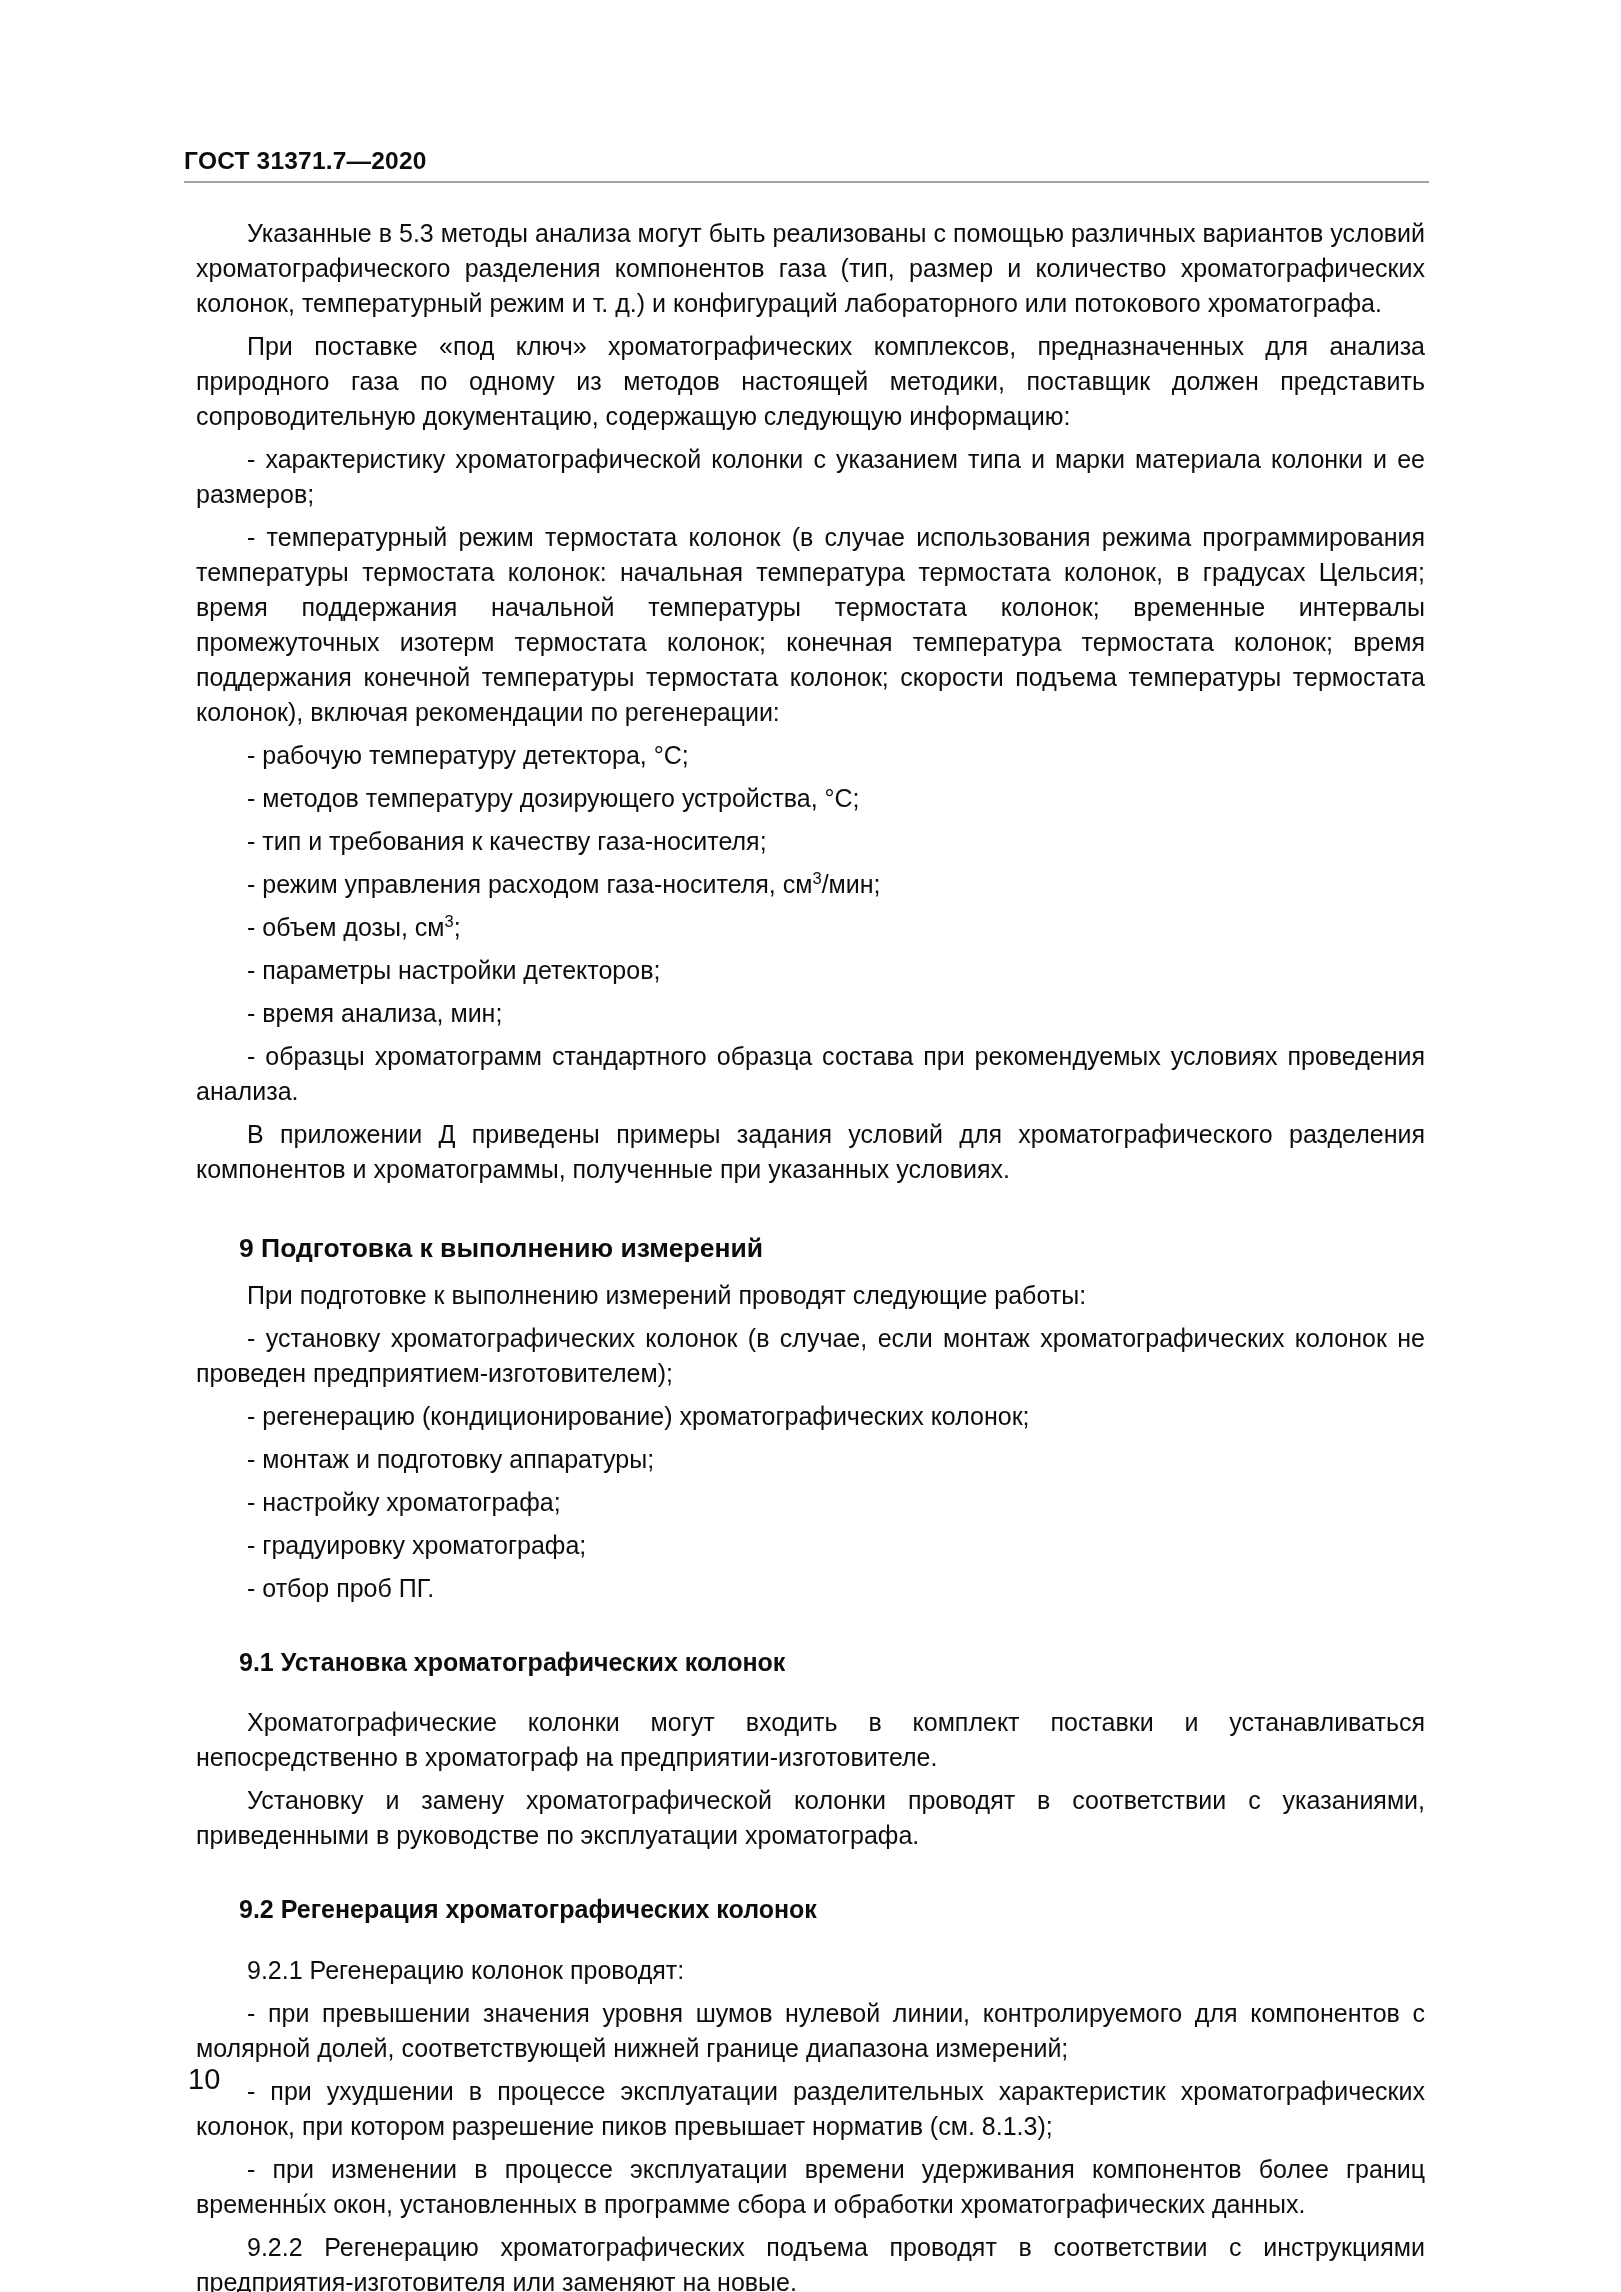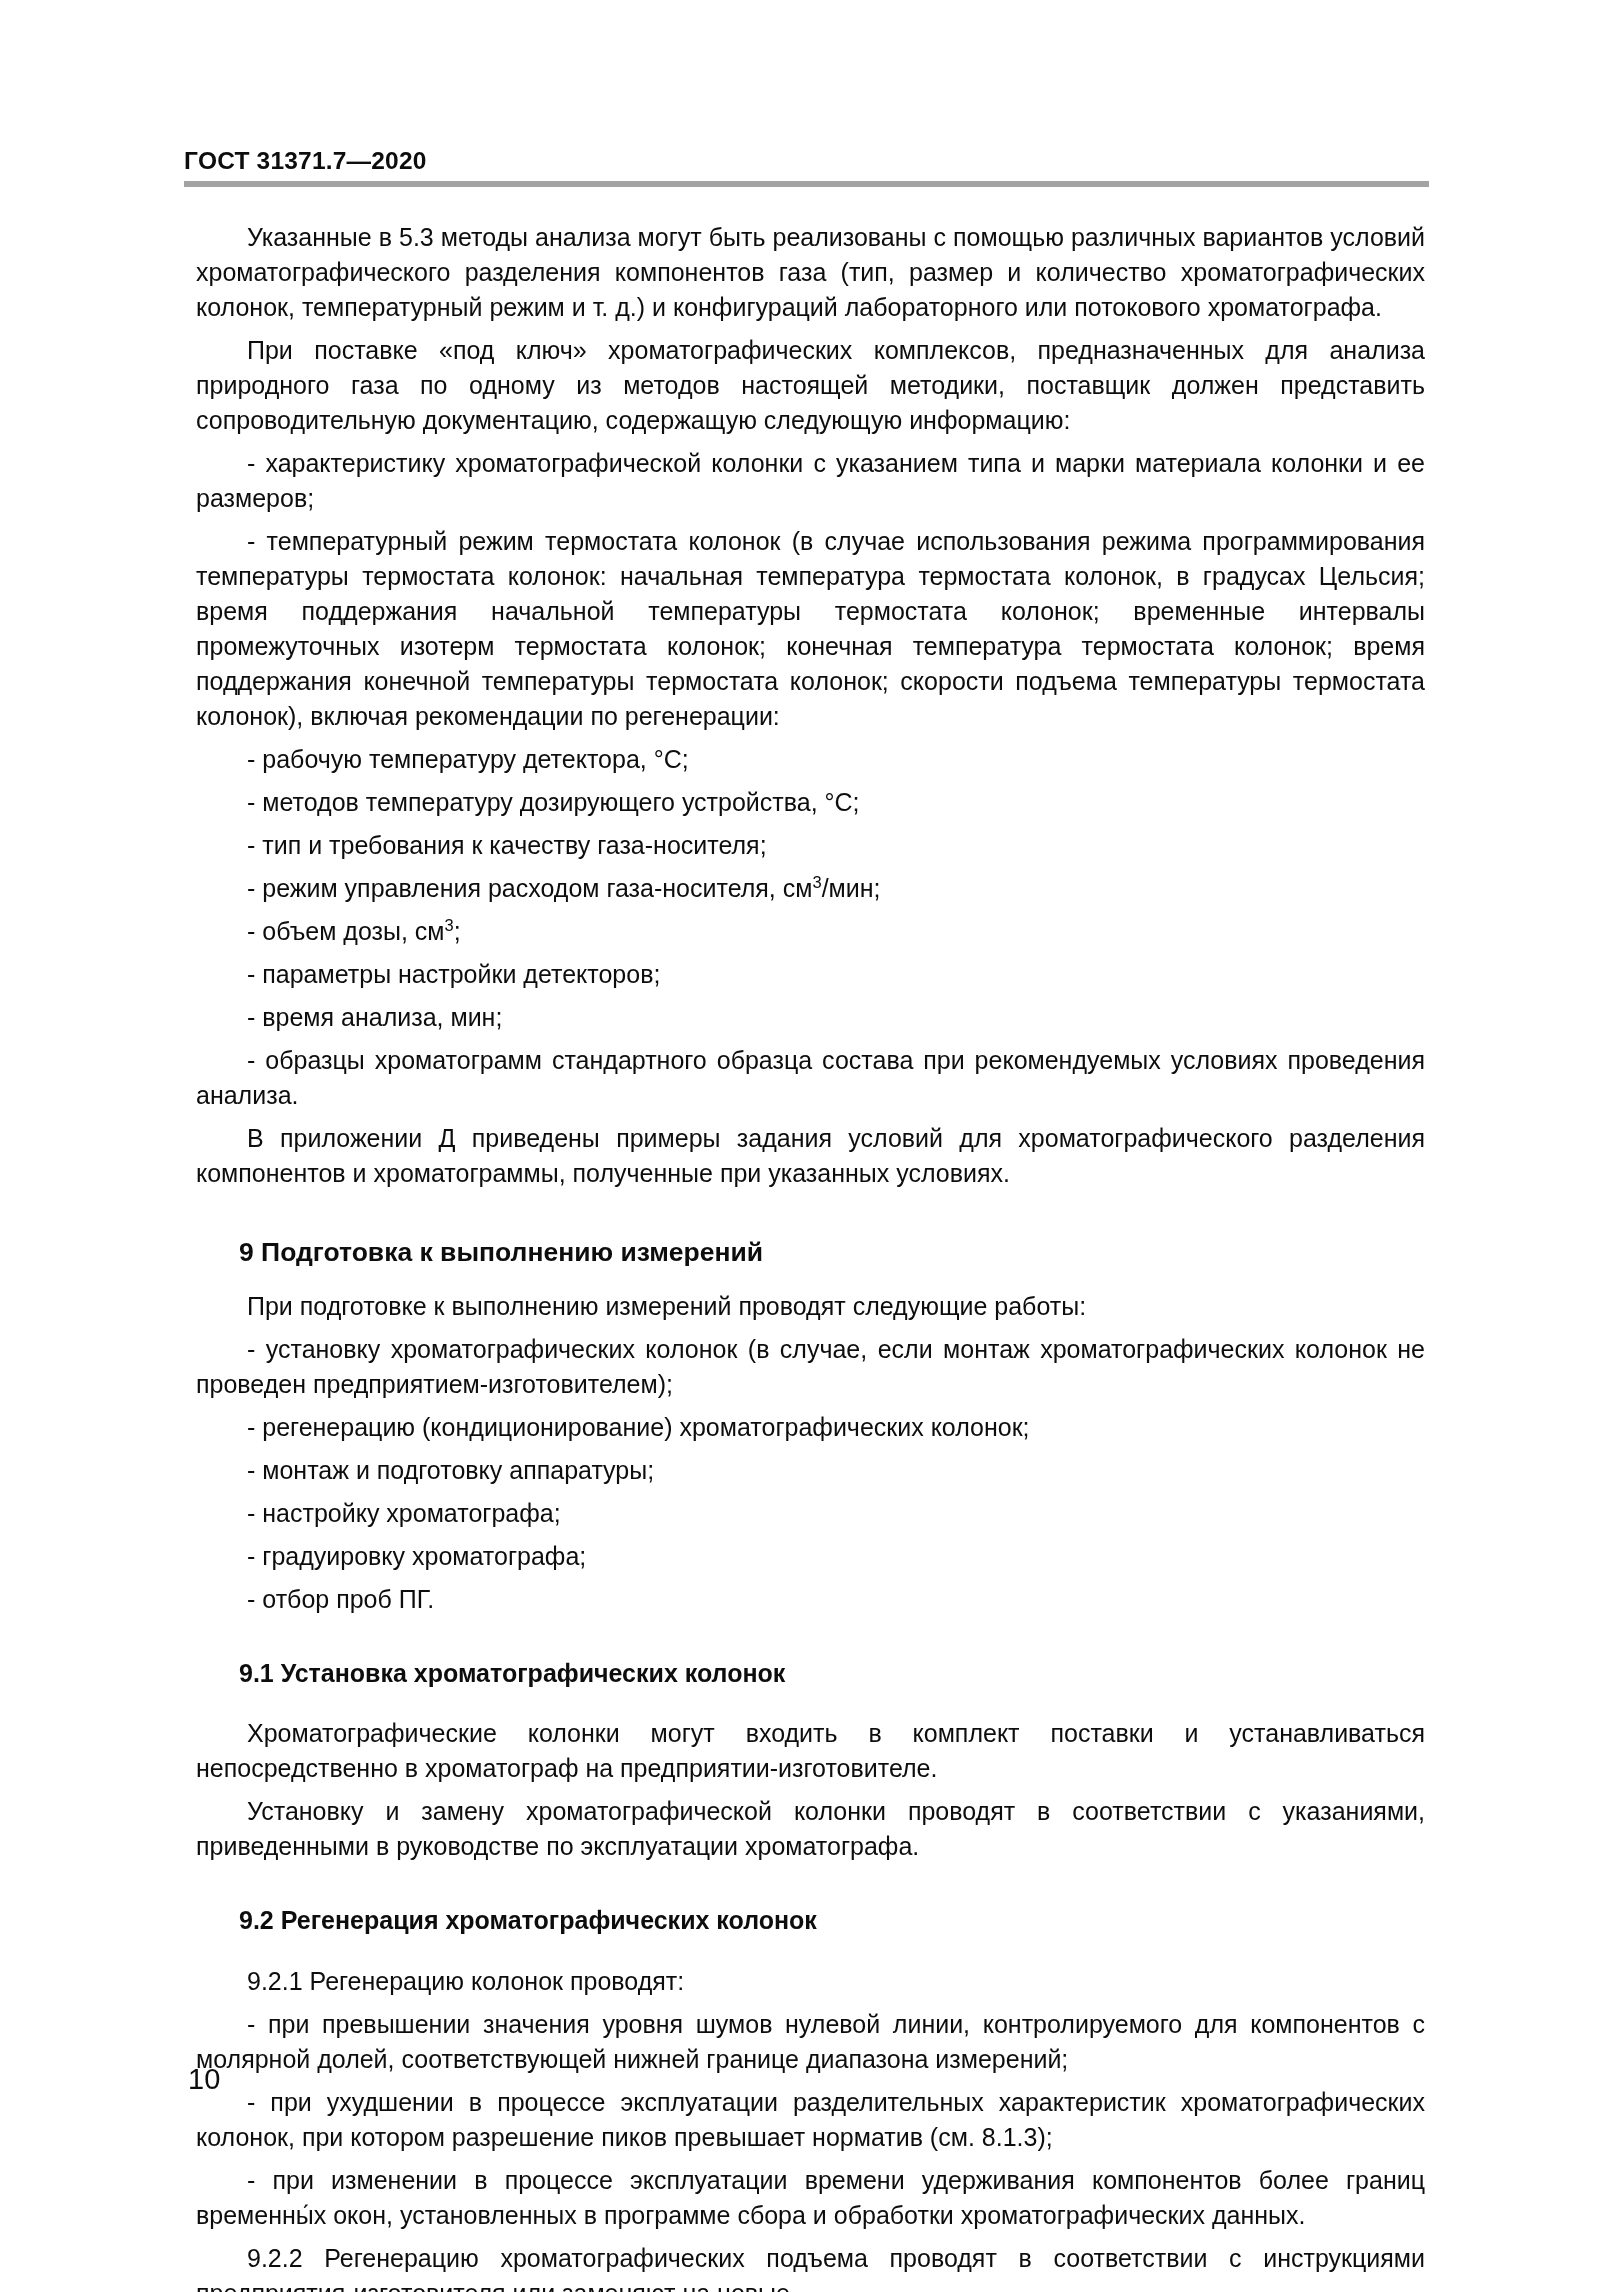--- a/index.html
+++ b/index.html
@@ -22,21 +22,21 @@
     height: 2293px;
     box-sizing: border-box;
     padding: 147px 188px 0 188px;
   }
   .header {
     font-size: 24.5px;
     font-weight: bold;
     letter-spacing: 0.2px;
     margin: 0 0 0 -3.9px;
     padding-bottom: 5.9px;
-    border-bottom: 6px solid #a3a3a3;
+    border-bottom: 2px solid #a3a3a3;
     display: inline-block;
     min-width: 1245px;
   }
   .body {
     margin-top: 33px;
     font-size: 25px;
     line-height: 1.40;
   }
   p {
     margin: 8px;
@@ -48,21 +48,21 @@
   }
   p.dash {
     text-indent: 51px;
   }
   p.nojust {
     text-align: left;
   }
   h2.section {
     font-size: 26.5px;
     font-weight: bold;
-    margin: 43px 0 18px 51px;
+    margin: 43px 0 11px 51px;
     text-align: left;
   }
   h3.sub {
     font-size: 25px;
     font-weight: bold;
     margin: 39px 0 25.5px 51px;
     text-align: left;
   }
   sup {
     font-size: 0.66em;

